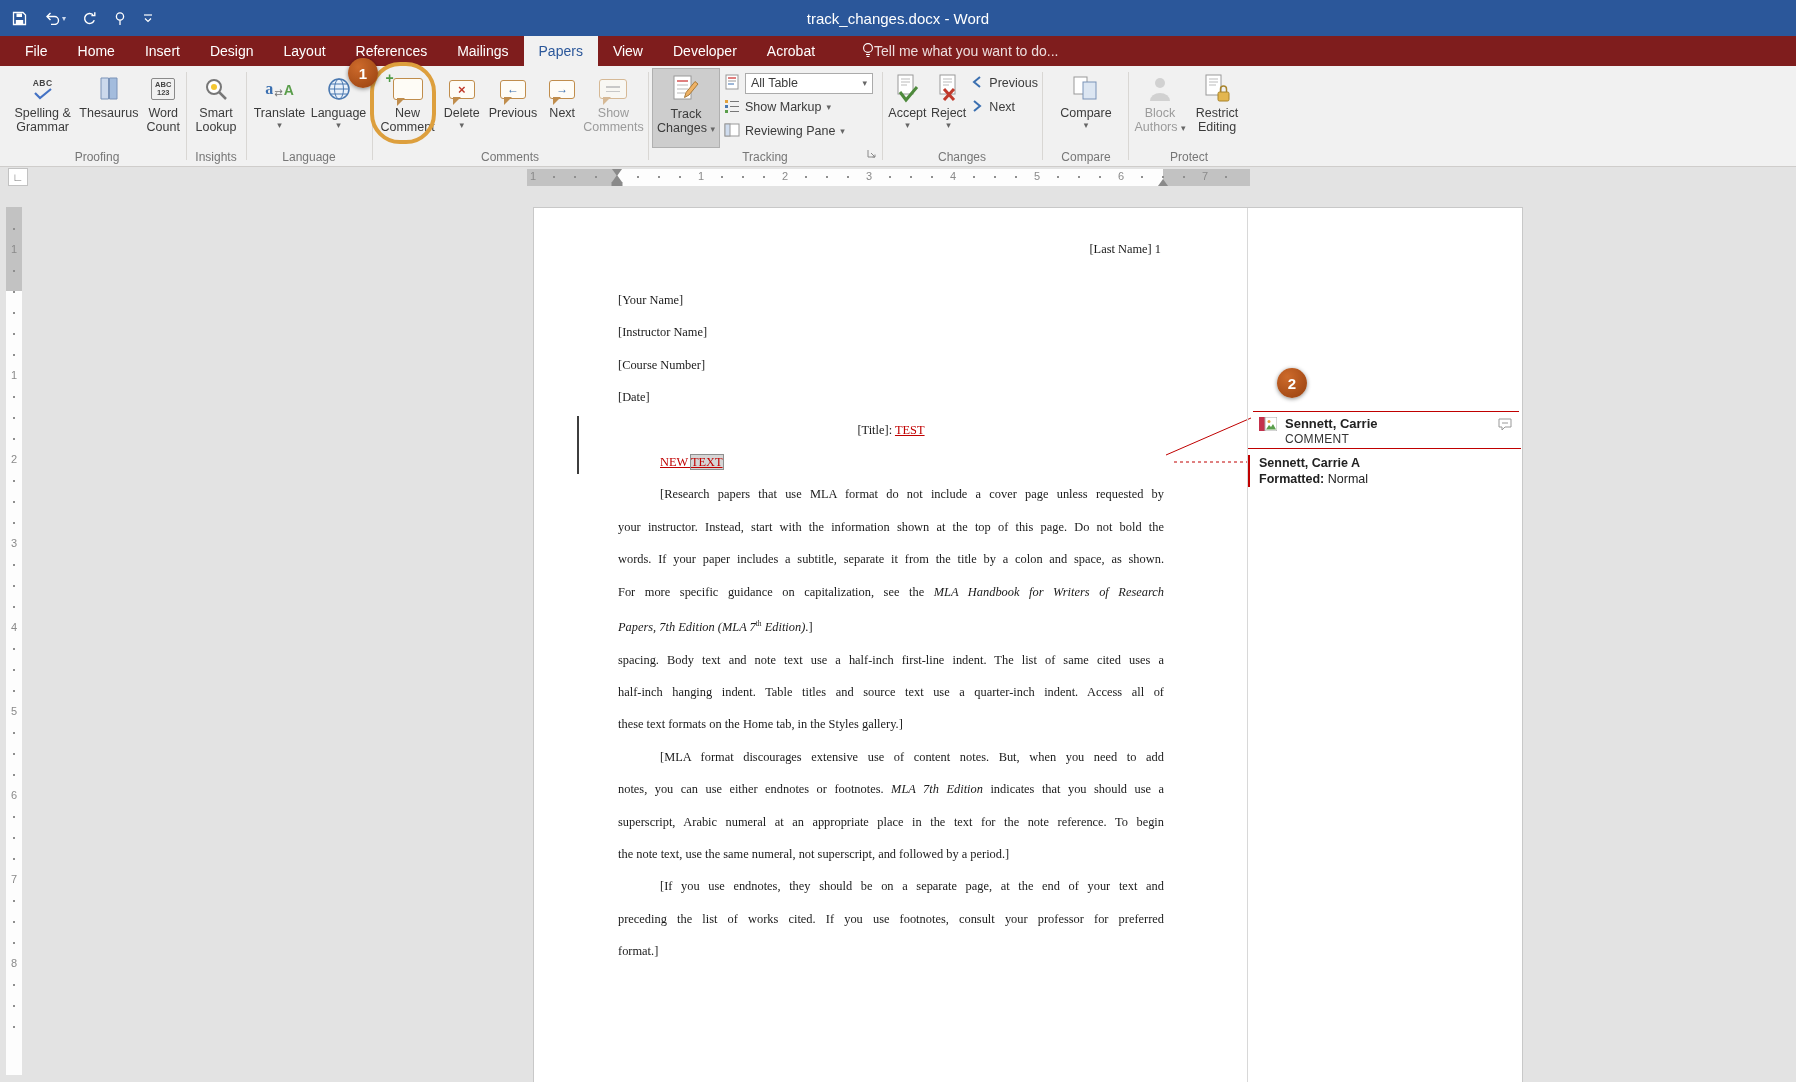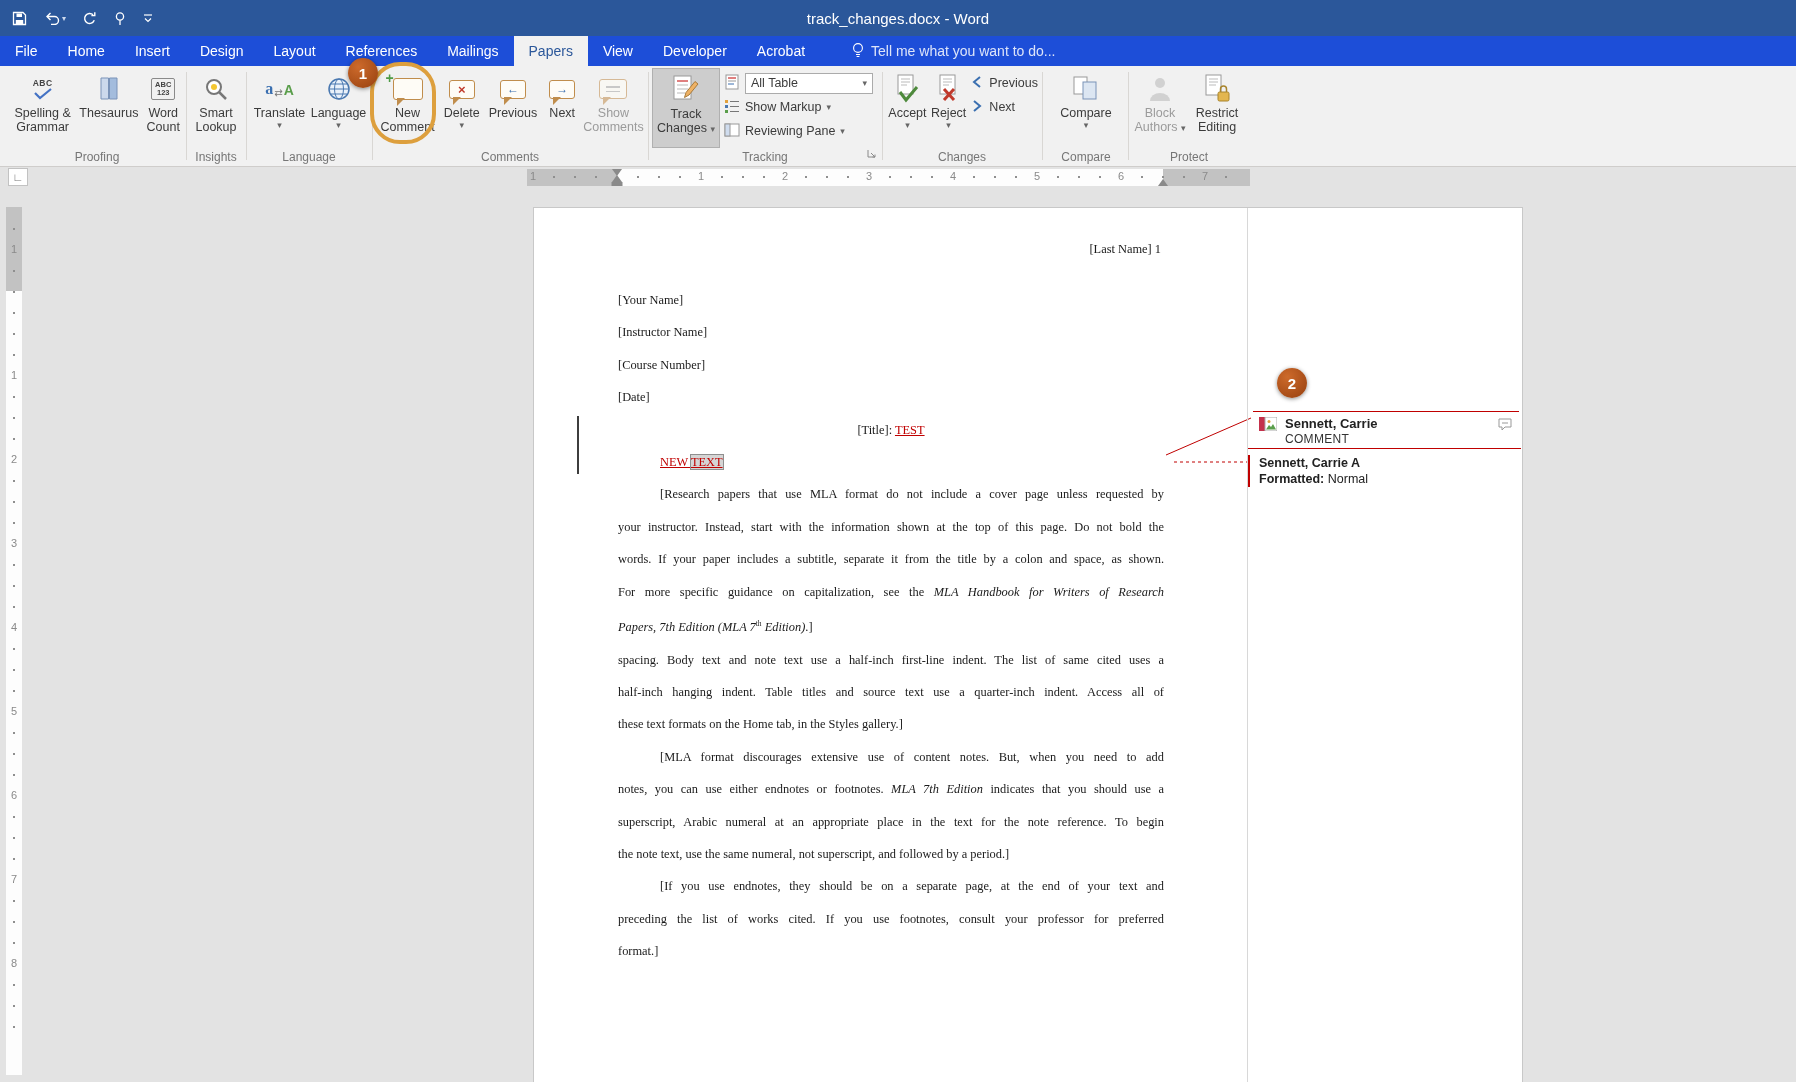--- a/index.html
+++ b/index.html
@@ -8,24 +8,24 @@
 .app{position:relative;width:1796px;height:1082px;background:#e3e3e3;overflow:hidden}
 
 
 .titlebar{position:absolute;top:0;left:0;right:0;height:36px;background:#2b579a}
 .qat{position:absolute;left:12px;top:0;height:36px;display:flex;align-items:center;gap:16px}
 .qbtn{display:flex;align-items:center;gap:2px;cursor:default}
 .qcaret{color:#cdd9ec;font-size:8px}
 .wtitle{position:absolute;left:0;right:0;top:0;height:36px;display:flex;align-items:center;justify-content:center;color:#fff;font-size:15px}
 
 
-.tabrow{position:absolute;top:36px;left:0;right:0;height:30px;background:#1d4ed8;display:flex;align-items:stretch;}
+.tabrow{position:absolute;top:36px;left:0;right:0;height:30px;background:#7f1d1d;display:flex;align-items:stretch;padding-left:10px}
 .tab{color:#fff;font-size:14px;padding:6px 15px;display:flex;align-items:center}
 .tab.active{background:#f1f1f1;color:#2b579a}
-.tellme{display:flex;align-items:center;gap:7px;color:rgba(255,255,255,.85);font-size:14px;margin-left:22px;padding:0 10px}
+.tellme{display:flex;align-items:center;color:rgba(255,255,255,.85);font-size:14px;margin-left:22px;padding:0 10px}
 
 
 .ribbon{position:absolute;top:66px;left:0;right:0;height:101px;background:#f1f1f1;border-bottom:1px solid #cfcdcb}
 .group{position:absolute;top:0;height:100px}
 .grow{position:absolute;top:2px;left:2px;right:2px;display:flex;align-items:flex-start}
 .group-label{position:absolute;bottom:2px;left:0;right:0;text-align:center;font-size:12px;color:#767676}
 .gsep{position:absolute;top:6px;bottom:6px;width:1px;background:#d9d7d4}
 .bb{display:flex;flex-direction:column;align-items:center;padding-top:4px;height:80px;font-size:12.5px;color:#3b3b3b;text-align:center}
 .bb .ic{height:34px;display:flex;flex-direction:column;align-items:center;justify-content:center}
 .bb .lbl{line-height:14px}

